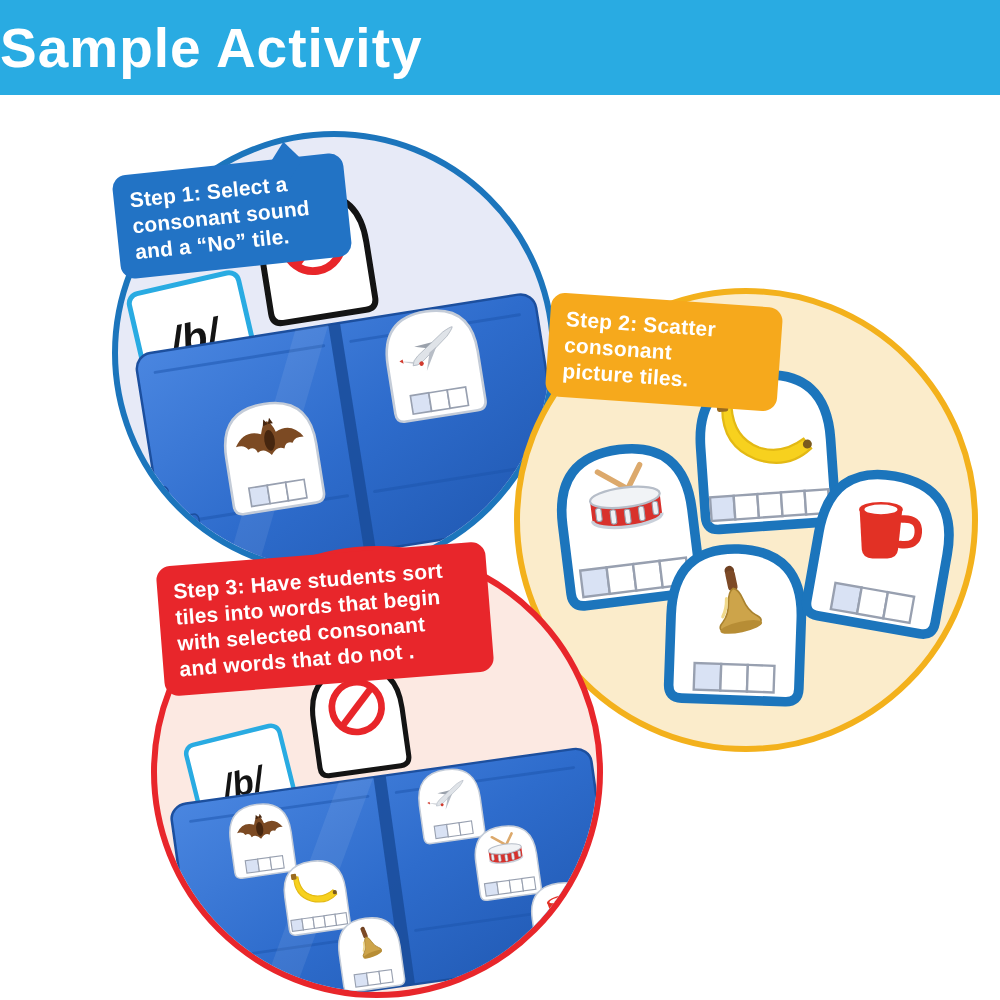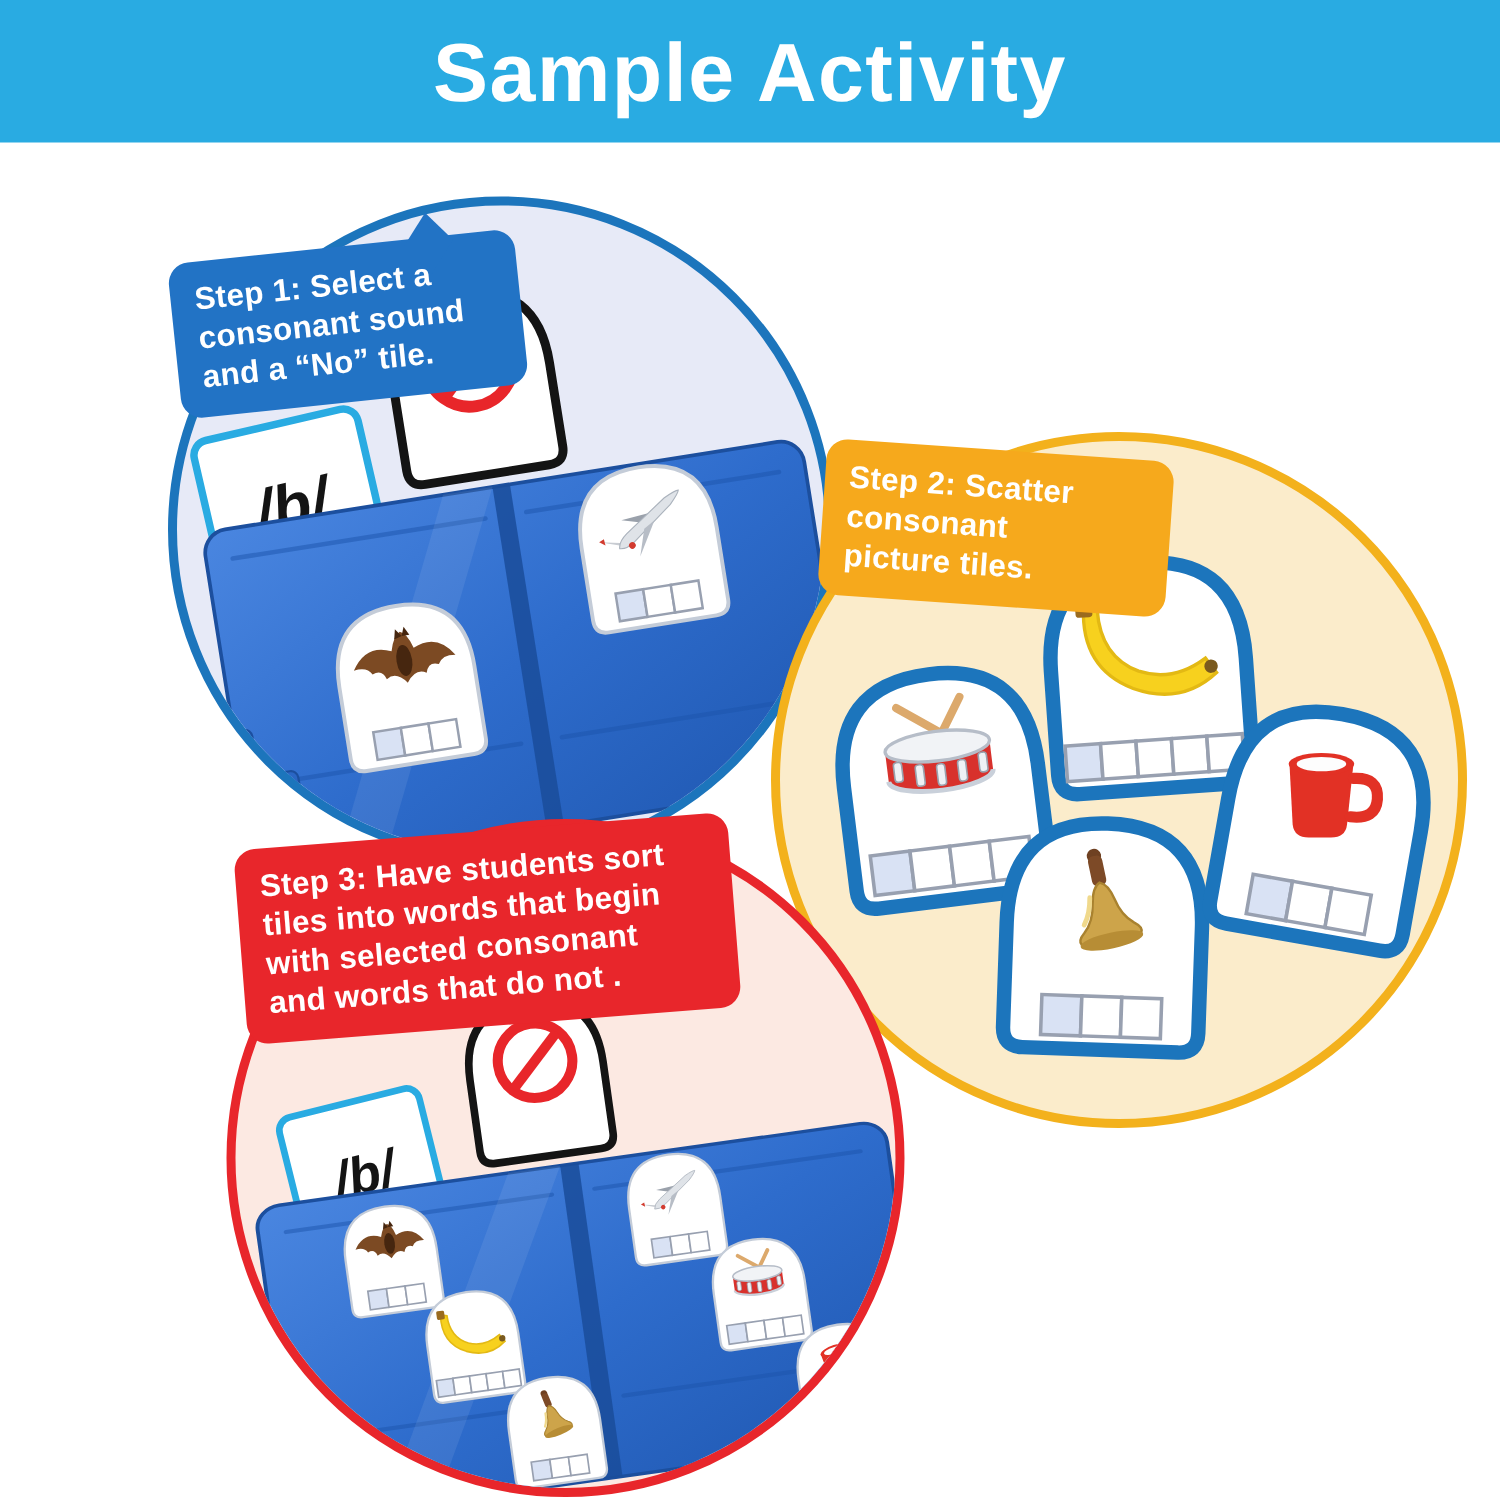--- a/index.html
+++ b/index.html
@@ -1,20 +1,20 @@
 <!DOCTYPE html>
 <html><head>
 <meta charset="utf-8">
 <style>
   html,body{margin:0;padding:0;background:#ffffff;}
   .stage{position:relative;width:1000px;height:1000px;overflow:hidden;
          font-family:"Liberation Sans",sans-serif;background:#fff;}
   
   .banner{position:absolute;left:0;top:0;width:1000px;height:95px;
-          background:#29abe2;display:flex;align-items:center;justify-content:center;}
+          background:#29abe2;display:flex;align-items:center;justify-content:flex-start;}
   .banner h1{margin:0;color:#fff;font-size:55px;font-weight:800;letter-spacing:1px;}
   
   .circle{position:absolute;border-radius:50%;overflow:hidden;}
   .c1{left:112px;top:131px;width:432px;height:432px;border:6px solid #1c75bc;background:#e7eaf7;z-index:1;}
   .c2{left:514px;top:288px;width:452px;height:452px;border:6px solid #f3b11c;background:#fbeccb;z-index:2;}
   .c3{left:151px;top:546px;width:440px;height:440px;border:6px solid #e8262b;background:#fce9e2;z-index:3;}
   .circle svg{position:absolute;left:0;top:0;}
   
   .step-label{position:absolute;z-index:5;border-radius:14px;color:#fff;
               font-weight:700;line-height:1.24;letter-spacing:.2px;

